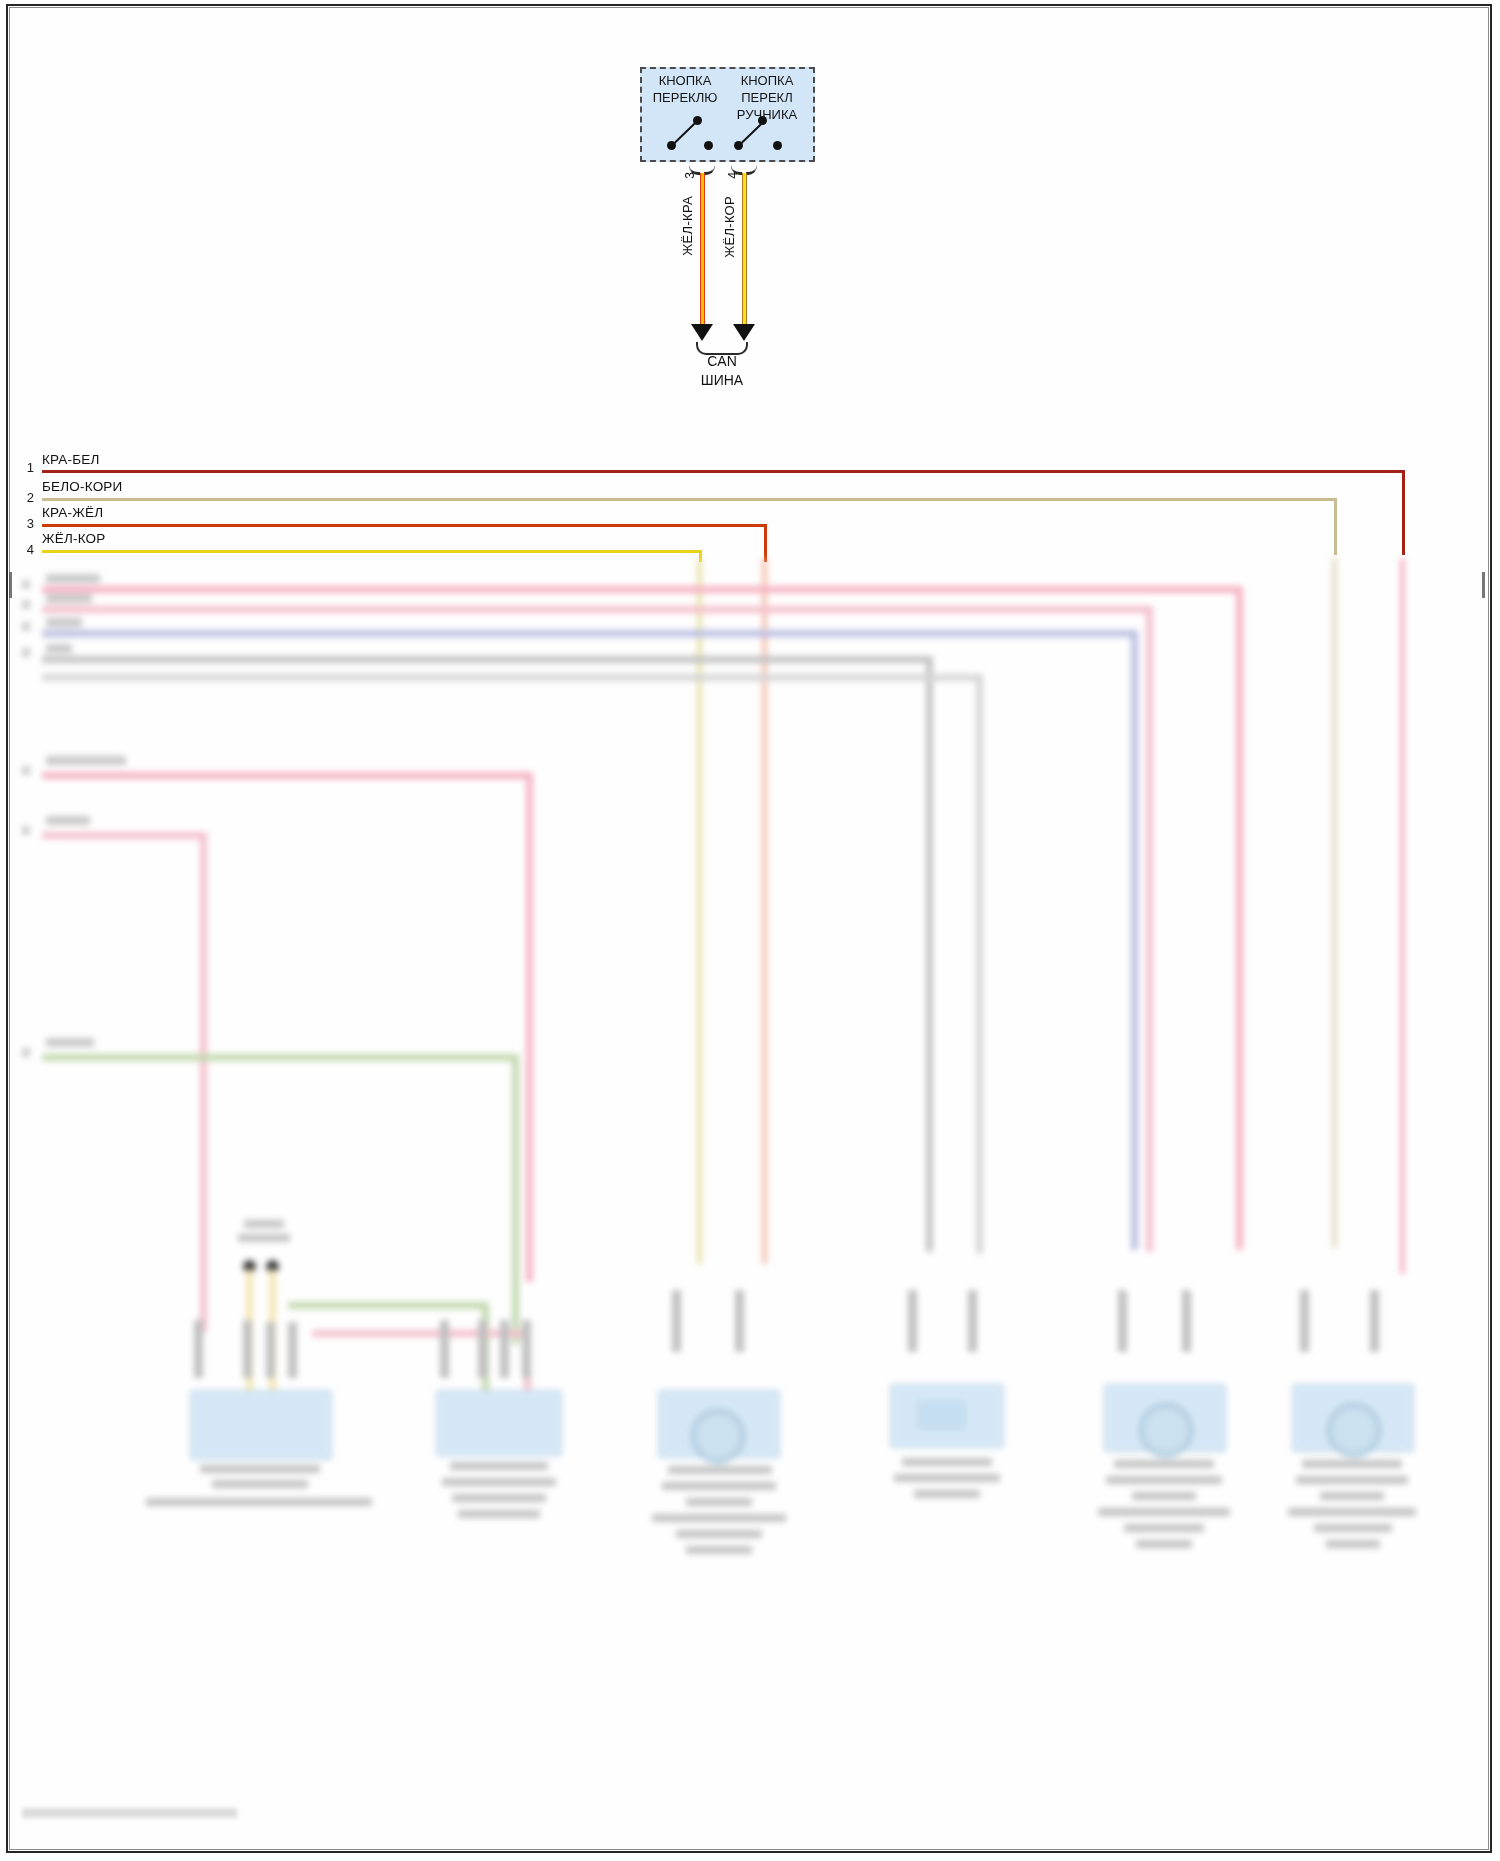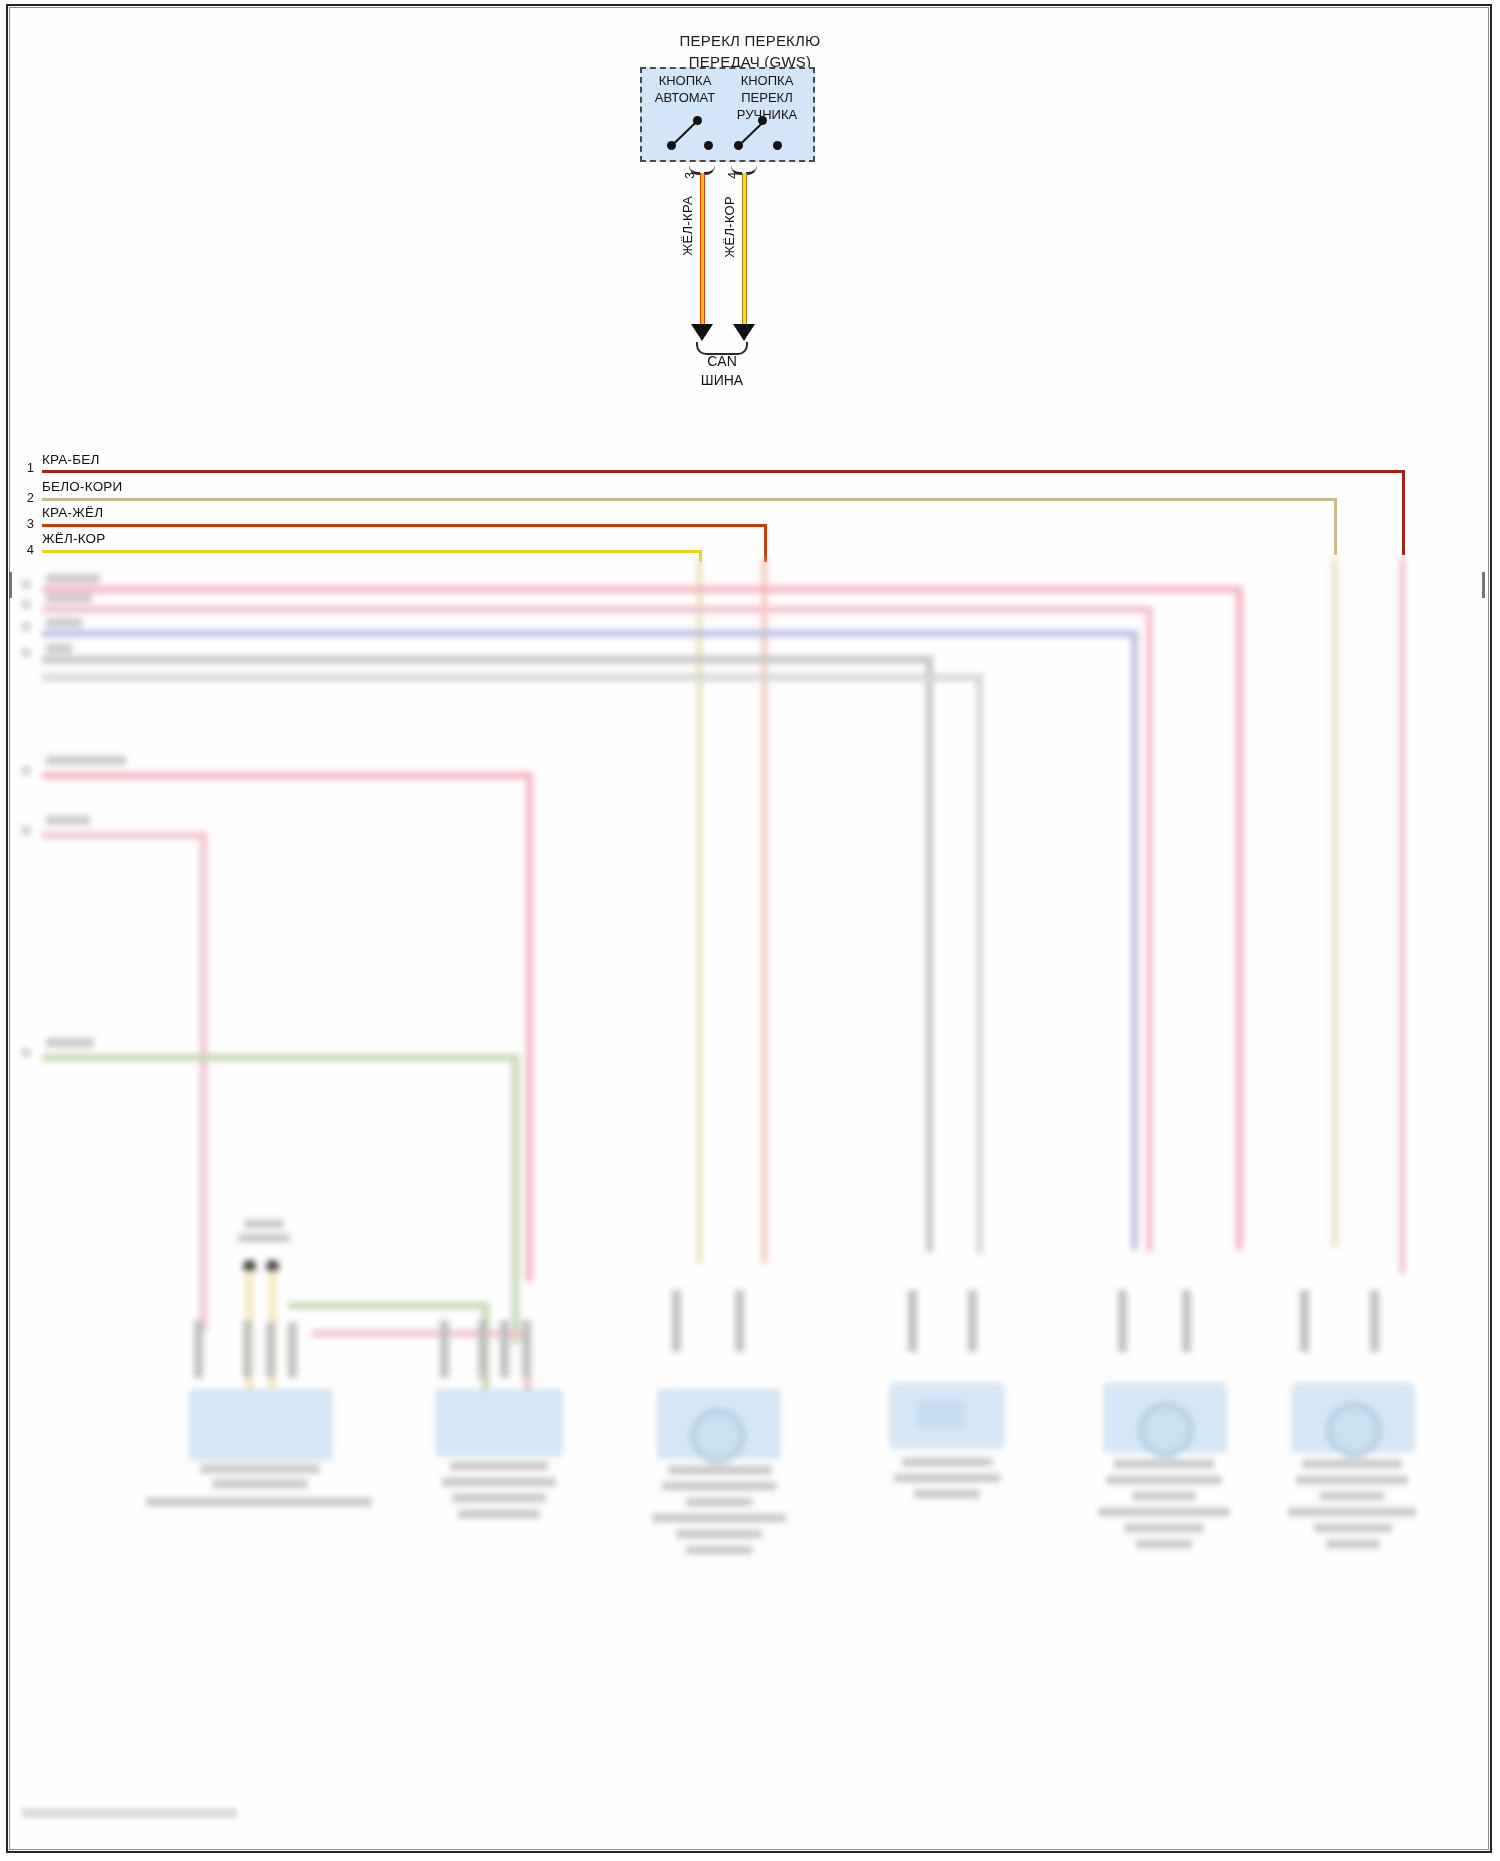--- a/index.html
+++ b/index.html
@@ -177,29 +177,25 @@
   
   .edge-tick{position:absolute;background:#555;width:3px;height:26px;opacity:.8;}
 </style>
 </head>
 <body>
 
 <div id="page">
  <div id="frame"></div>
  <div id="frame-inner"></div>
 
- <div id="gws-title">
-   <div>ПЕРЕКЛ ПЕРЕКЛЮ</div>
-   <div>ПЕРЕДАЧ (GWS)</div>
- </div>
 
  <div id="gws-box">
    <div class="gws-sw-label" id="gws-label-a">
      <div>КНОПКА</div>
-     <div>АВТОМАТ</div>
+     <div>ПЕРЕКЛЮ</div>
    </div>
    <div class="gws-sw-label" id="gws-label-b">
      <div>КНОПКА</div>
      <div>ПЕРЕКЛ</div>
      <div>РУЧНИКА</div>
    </div>
 
    <div class="sw-dot" style="left:51px;top:47px;"></div>
    <div class="sw-dot" style="left:25px;top:72px;"></div>
    <div class="sw-dot" style="left:62px;top:72px;"></div>

